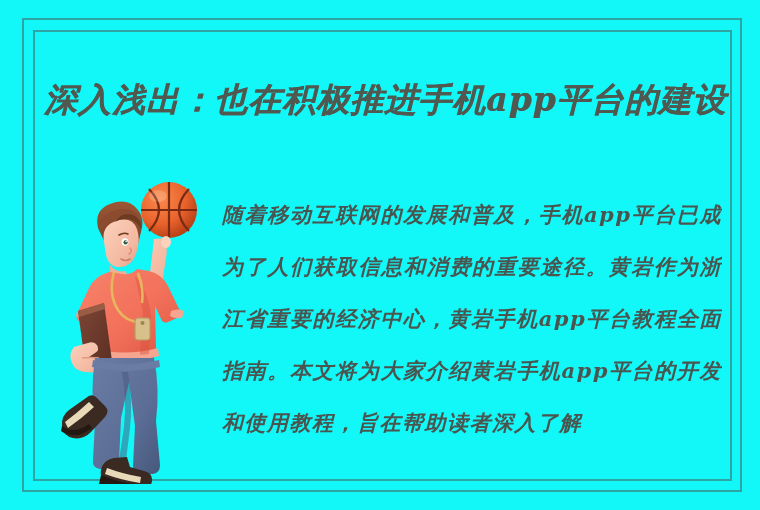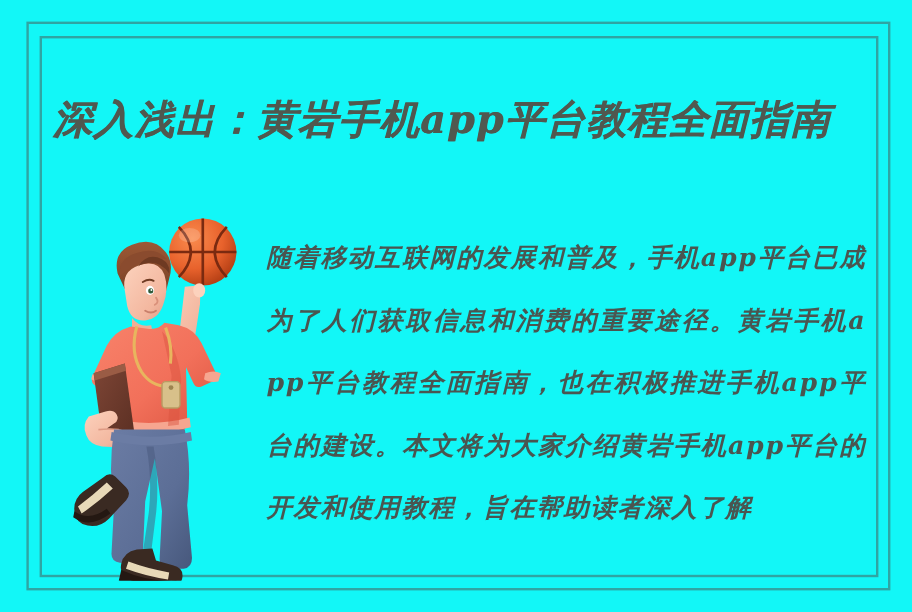--- a/index.html
+++ b/index.html
@@ -95,21 +95,21 @@
   }
 </style>
 </head>
 <body>
 
 <div id="poster">
 
   <div class="frame-outer"></div>
   <div class="frame-inner"></div>
 
-  <h1 class="title">深入浅出：黄岩手机app平台教程全面指南</h1>
+  <h1 class="title">深入浅出：也在积极推进手机app平台的建设</h1>
 
   <div class="illustration">
     <svg viewBox="0 0 170 312" xmlns="http://www.w3.org/2000/svg" aria-hidden="true">
       <defs>
         <linearGradient id="gShirt" x1="0" y1="0" x2="1" y2="1">
           <stop offset="0%" stop-color="#F8836B"></stop>
           <stop offset="55%" stop-color="#F2705A"></stop>
           <stop offset="100%" stop-color="#D9533F"></stop>
         </linearGradient>
         <linearGradient id="gPants" x1="0" y1="0" x2="1" y2="1">
@@ -195,15 +195,15 @@
       </g>
 
       <g>
         <path d="M62 286 q-11 2 -13 12 q-2 11 9 14 l32 4 q9 1 10 -7 q1 -8 -8 -10 l-14 -4 -3 -10 z" fill="#3A2A22"></path>
         <path d="M55 296 q16 6 34 9 l-1 6 q-19 -3 -35 -9 z" fill="#E8D9B8"></path>
         <path d="M49 303 q22 10 46 9 l0 5 -48 -5 z" fill="#241812"></path>
       </g>
     </svg>
   </div>
 
-  <p class="body-copy">随着移动互联网的发展和普及，手机app平台已成为了人们获取信息和消费的重要途径。黄岩手机app平台教程全面指南，也在积极推进手机app平台的建设。本文将为大家介绍黄岩手机app平台的开发和使用教程，旨在帮助读者深入了解</p>
+  <p class="body-copy">随着移动互联网的发展和普及，手机app平台已成为了人们获取信息和消费的重要途径。黄岩作为浙江省重要的经济中心，黄岩手机app平台教程全面指南。本文将为大家介绍黄岩手机app平台的开发和使用教程，旨在帮助读者深入了解</p>
 
 </div>
 
 </body></html>

